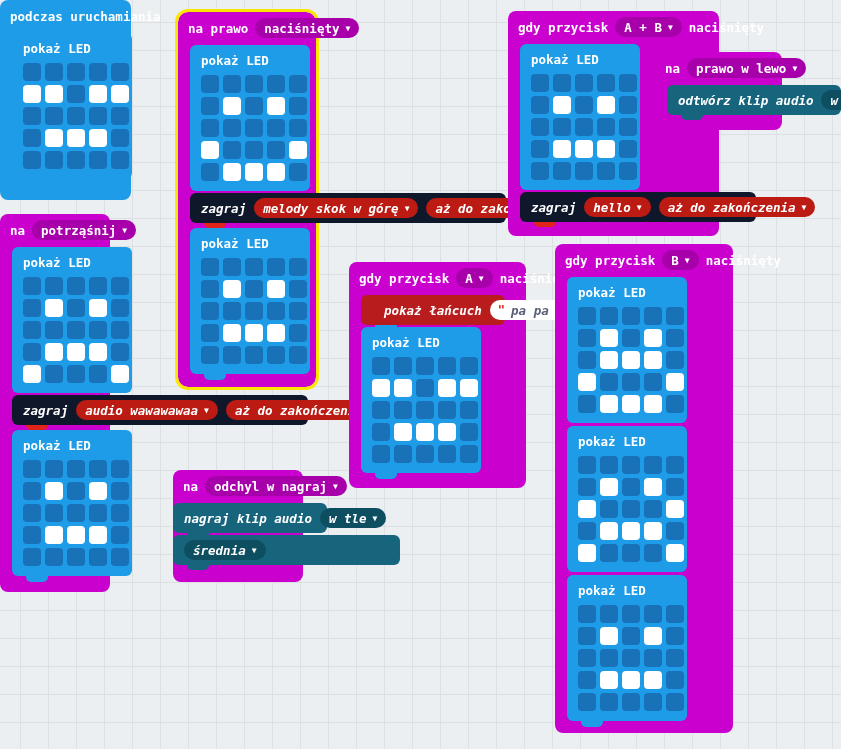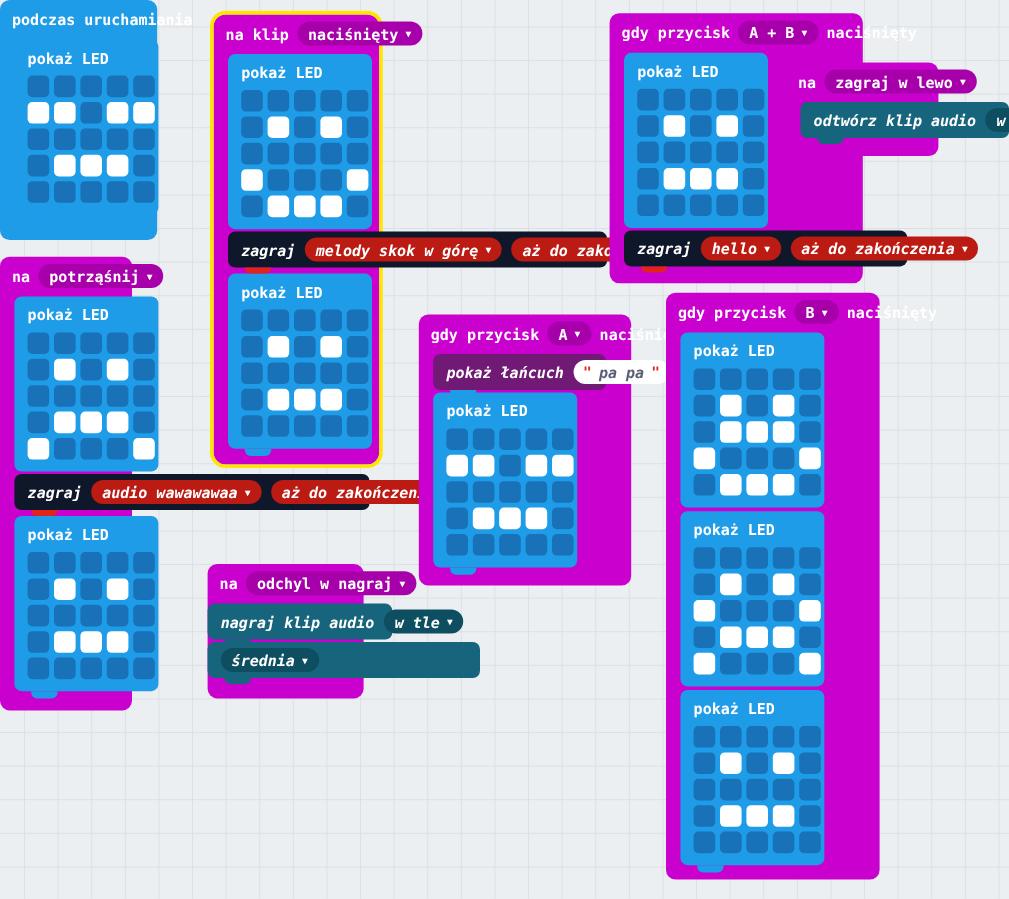--- a/index.html
+++ b/index.html
@@ -25,21 +25,21 @@
     display:flex;align-items:center;gap:7px;padding:0 10px;
     color:#fff;font-size:12.5px;font-weight:bold;white-space:nowrap;
   }
 
   
   .stack{position:absolute;}
   .blk{
     position:relative;box-sizing:border-box;border-radius:6px;
     color:#fff;font-size:12.5px;font-weight:bold;white-space:nowrap;font-style:italic;
   }
-  .blk.basic{background:#701a75;}
+  .blk.basic{background:#b91c1c;padding-left:12px;}
   .blk.music{background:#0f172a;}
   .blk.audio{background:#17657D;}
   .blk-row{display:flex;align-items:center;gap:8px;padding:0 11px;height:30px;}
   .bump{position:absolute;left:14px;bottom:-5px;width:22px;height:5px;border-radius:0 0 5px 5px;}
 
   
   .pill{
     display:inline-flex;align-items:center;gap:6px;
     border-radius:12px;padding:2px 9px;height:20px;box-sizing:border-box;
     font-size:12.5px;font-weight:bold;color:#fff;white-space:nowrap;
@@ -190,21 +190,21 @@
           </div>
       </div>
       <div class="led-foot">
           <div class="bmp"></div>
         </div>
     </div>
   </div>
 
   <div class="hat magenta selected" style="left:178px;top:12px;width:138px;height:375px;">
     <div class="hat-head">
-      <span>na klip</span>
+      <span>na prawo</span>
       <span class="pill on-magenta">
         <span>naciśnięty</span>
         <span class="caret">▼</span>
       </span>
     </div>
     <div class="stack" style="left:12px;top:33px;">
       <div class="led-block">
         <div class="led-label">pokaż LED</div>
         <div class="led-grid">
             <div class="led"></div>
@@ -426,21 +426,21 @@
         </div>
         <div class="bump" style="background:#E2231A;"></div>
       </div>
     </div>
   </div>
 
   <div class="hat magenta" style="left:655px;top:52px;width:127px;height:78px;">
     <div class="hat-head">
       <span>na</span>
       <span class="pill on-magenta">
-        <span>zagraj w lewo</span>
+        <span>prawo w lewo</span>
         <span class="caret">▼</span>
       </span>
     </div>
     <div class="stack" style="left:12px;top:33px;">
       <div class="blk audio" style="width:174px;">
         <div class="blk-row">
           <span>odtwórz klip audio</span>
           <span class="pill on-audio">
             <span>w tle</span>
 

